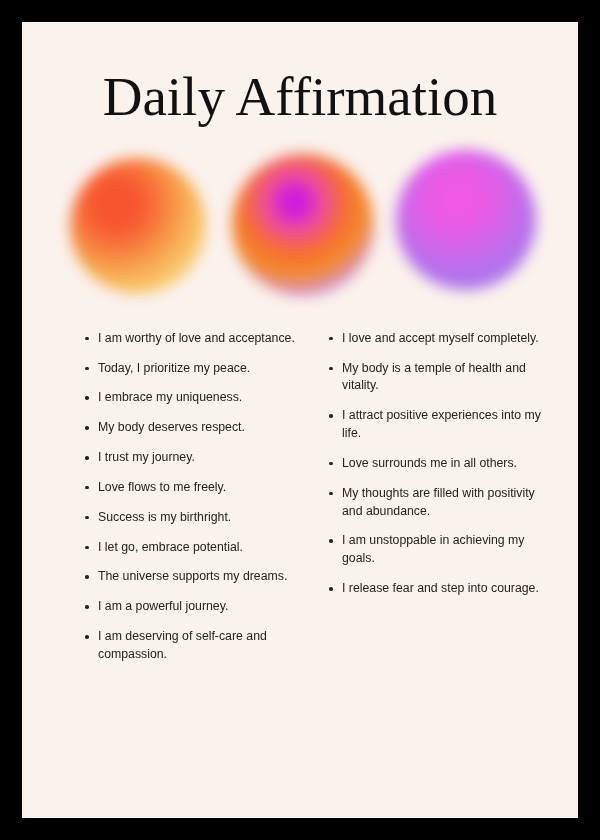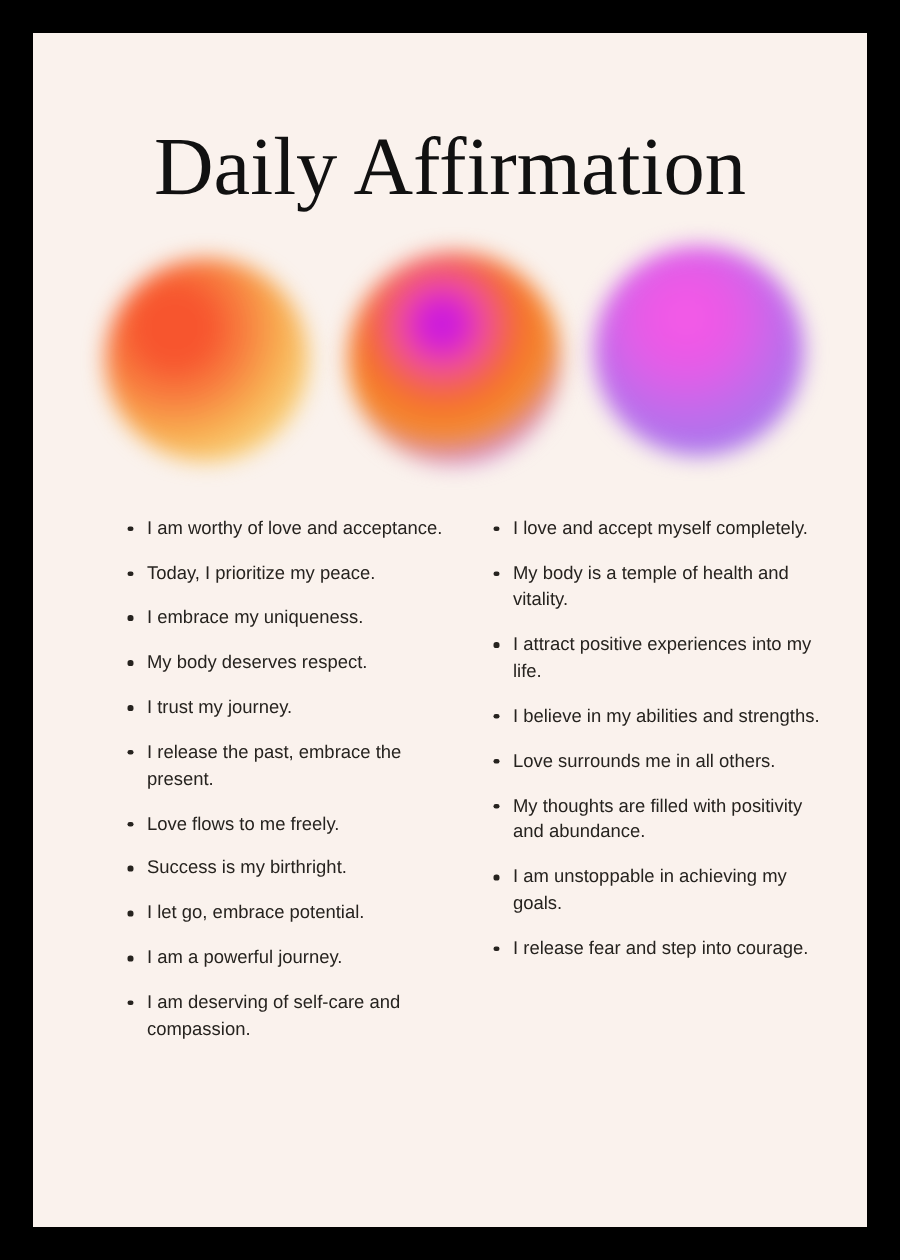--- a/index.html
+++ b/index.html
@@ -23,21 +23,21 @@
     overflow: hidden;
   }
   .title {
     font-family: "Liberation Serif", serif;
     font-size: 55px;
     font-weight: 400;
     color: #111111;
     text-align: center;
     letter-spacing: 0px;
     margin: 0;
-    padding-top: 60px;
+    padding-top: 46px;
     line-height: 1.05;
   }
   .orbs {
     position: relative;
     height: 150px;
     margin-top: 24px;
   }
   .orb {
     position: absolute;
     border-radius: 50%;
@@ -116,35 +116,34 @@
   </div>
 
   <div class="columns">
     <div class="col col-left">
       <ul class="list">
         <li>I am worthy of love and acceptance.</li>
         <li>Today, I prioritize my peace.</li>
         <li>I embrace my uniqueness.</li>
         <li>My body deserves respect.</li>
         <li>I trust my journey.</li>
-        <li>I release the past, embrace the present.</li>
         <li>Love flows to me freely.</li>
         <li>Success is my birthright.</li>
         <li>I let go, embrace potential.</li>
+        <li>The universe supports my dreams.</li>
         <li>I am a powerful journey.</li>
         <li>I am deserving of self-care and compassion.</li>
 
       </ul>
     </div>
     <div class="col col-right">
       <ul class="list">
         <li>I love and accept myself completely.</li>
         <li>My body is a temple of health and vitality.</li>
         <li>I attract positive experiences into my life.</li>
-        <li>I believe in my abilities and strengths.</li>
         <li>Love surrounds me in all others.</li>
         <li>My thoughts are filled with positivity and abundance.</li>
         <li>I am unstoppable in achieving my goals.</li>
         <li>I release fear and step into courage.</li>
       </ul>
     </div>
   </div>
 
 </div>
 

